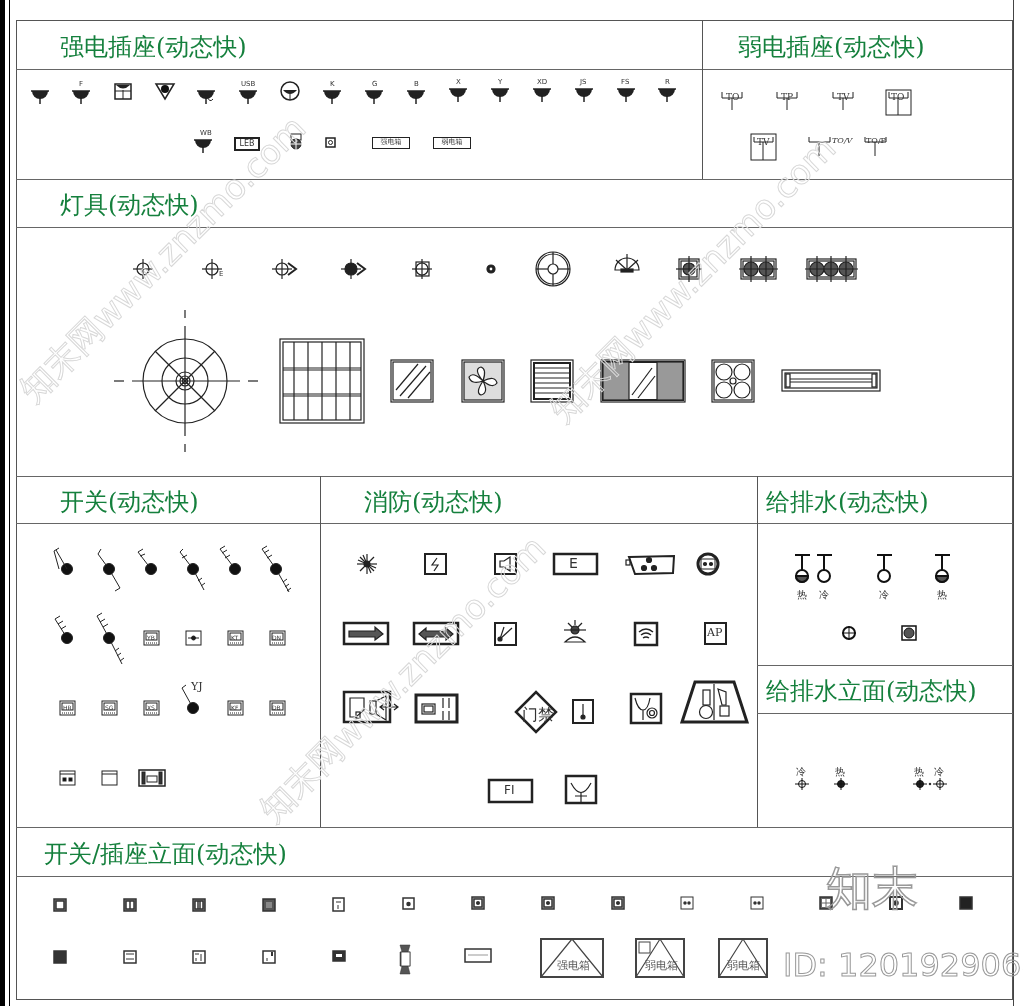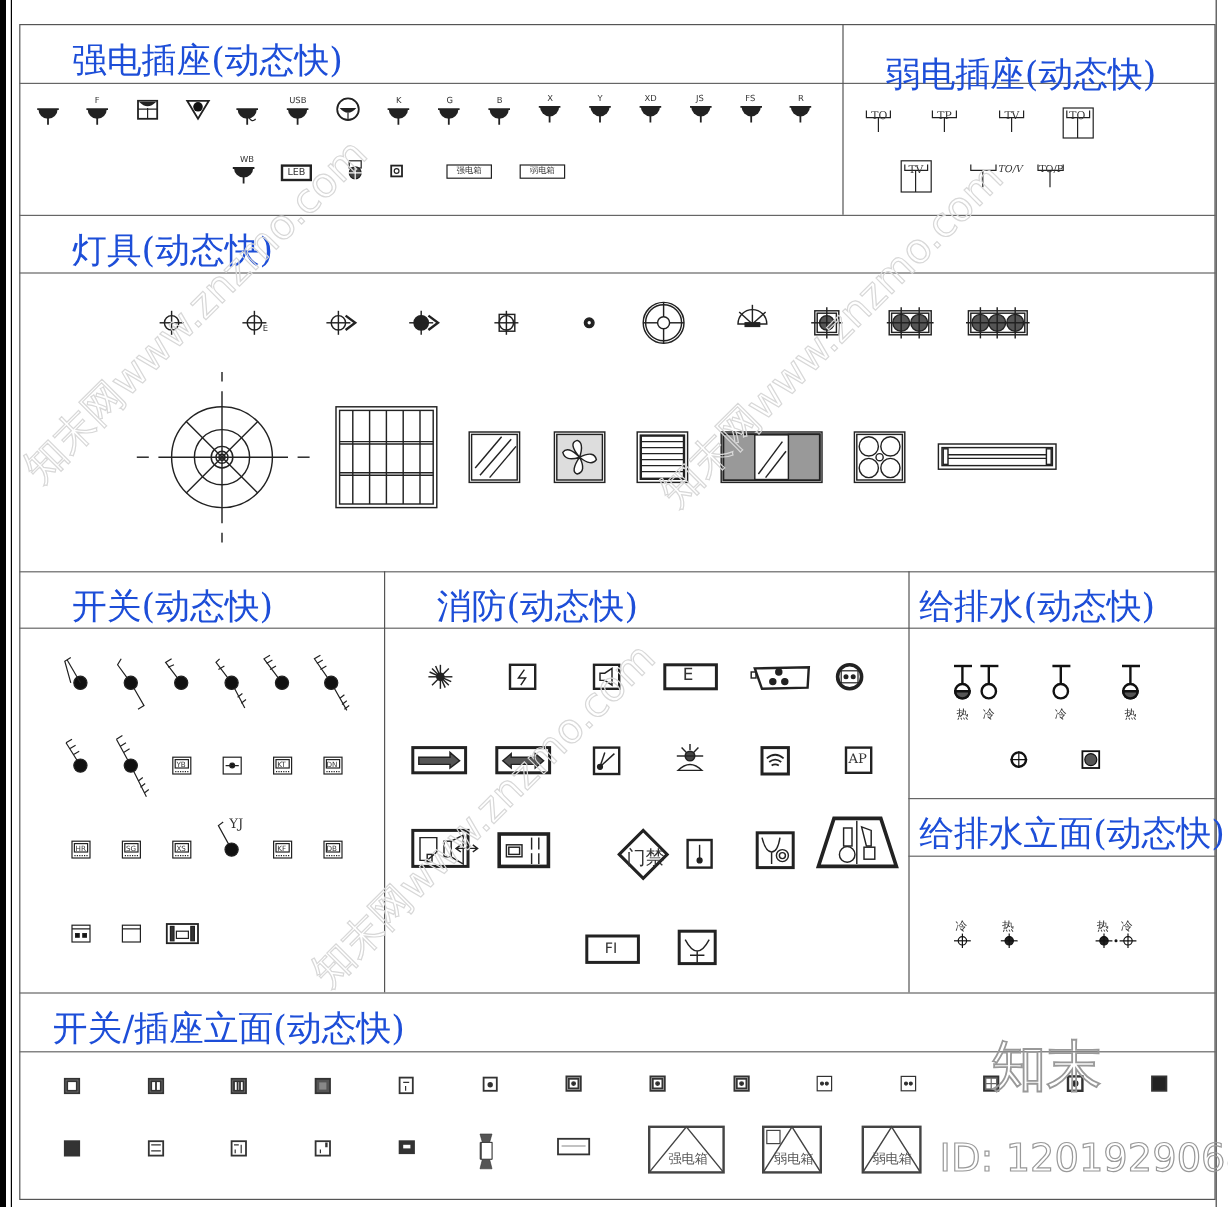--- a/index.html
+++ b/index.html
@@ -3,21 +3,21 @@
 <meta charset="utf-8">
 <style>
   html,body{margin:0;padding:0;background:#fff;}
   body{width:1023px;height:1006px;position:relative;overflow:hidden;font-family:"DejaVu Serif",serif;color:#111;}
   .frame-left{position:absolute;left:0;top:0;width:5px;height:1006px;background:#000;}
   .frame-left2{position:absolute;left:9px;top:0;width:1px;height:1006px;background:#000;}
   .frame-right{position:absolute;left:1013px;top:0;width:1px;height:1006px;background:#444;}
   .sheet{position:absolute;left:16px;top:20px;width:997px;height:980px;border:1px solid #555;box-sizing:border-box;}
   .hline{position:absolute;height:1px;background:#666;}
   .vline{position:absolute;width:1px;background:#555;}
-  .title{position:absolute;font-family:"DejaVu Serif",serif;font-size:29px;color:#1d4ed8;white-space:nowrap;letter-spacing:0px;}
+  .title{position:absolute;font-family:"DejaVu Serif",serif;font-size:24px;color:#15803d;white-space:nowrap;letter-spacing:0px;}
   .sym{position:absolute;}
   .lbl{position:absolute;font-family:"DejaVu Serif",serif;font-size:8px;color:#333;white-space:nowrap;}
   .tiny{position:absolute;font-family:"DejaVu Sans",sans-serif;font-size:7px;color:#333;white-space:nowrap;}
   .boxlbl{position:absolute;border:2px solid #222;box-sizing:border-box;font-family:"DejaVu Serif",serif;font-size:8px;text-align:center;color:#333;background:#fff;}
   .wm{position:absolute;font-family:"DejaVu Sans",sans-serif;color:transparent;-webkit-text-stroke:1px #bbb;white-space:nowrap;}
   .wm-diag{position:absolute;font-family:"DejaVu Sans",sans-serif;font-size:34px;color:transparent;-webkit-text-stroke:1px #d8d8d8;white-space:nowrap;transform:rotate(-45deg);transform-origin:left top;}
 </style>
 </head>
 <body>
 
@@ -34,21 +34,21 @@
 <div class="hline" style="left:16px;top:476px;width:997px;"></div>
 <div class="hline" style="left:16px;top:523px;width:997px;"></div>
 <div class="vline" style="left:320px;top:476px;height:351px;"></div>
 <div class="vline" style="left:757px;top:476px;height:351px;"></div>
 <div class="hline" style="left:757px;top:665px;width:256px;"></div>
 <div class="hline" style="left:757px;top:713px;width:256px;"></div>
 <div class="hline" style="left:16px;top:827px;width:997px;"></div>
 <div class="hline" style="left:16px;top:876px;width:997px;"></div>
 
 <div class="title" style="left:60px;top:31px;">强电插座(动态快)</div>
-<div class="title" style="left:738px;top:31px;margin-top:12px;">弱电插座(动态快)</div>
+<div class="title" style="left:738px;top:31px;">弱电插座(动态快)</div>
 <div class="title" style="left:60px;top:189px;">灯具(动态快)</div>
 <div class="title" style="left:60px;top:486px;">开关(动态快)</div>
 <div class="title" style="left:364px;top:486px;">消防(动态快)</div>
 <div class="title" style="left:766px;top:486px;">给排水(动态快)</div>
 <div class="title" style="left:766px;top:675px;">给排水立面(动态快)</div>
 <div class="title" style="left:44px;top:838px;">开关/插座立面(动态快)</div>
 
 <svg class="sym" style="left:20px;top:74px;" width="680" height="100">
   <defs>
     <g id="sock">

